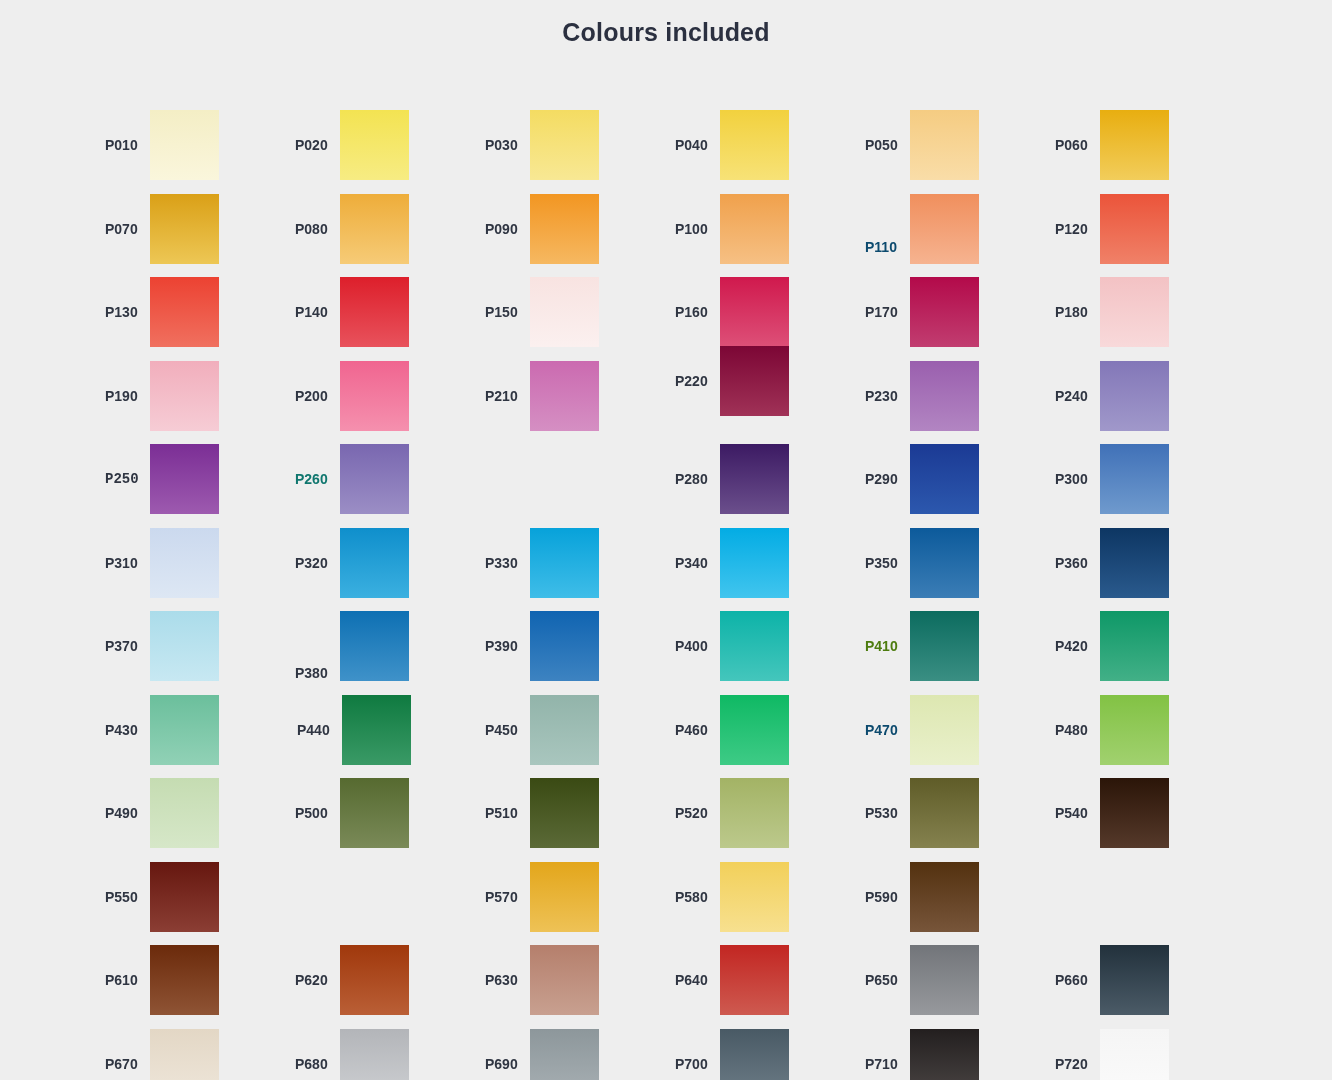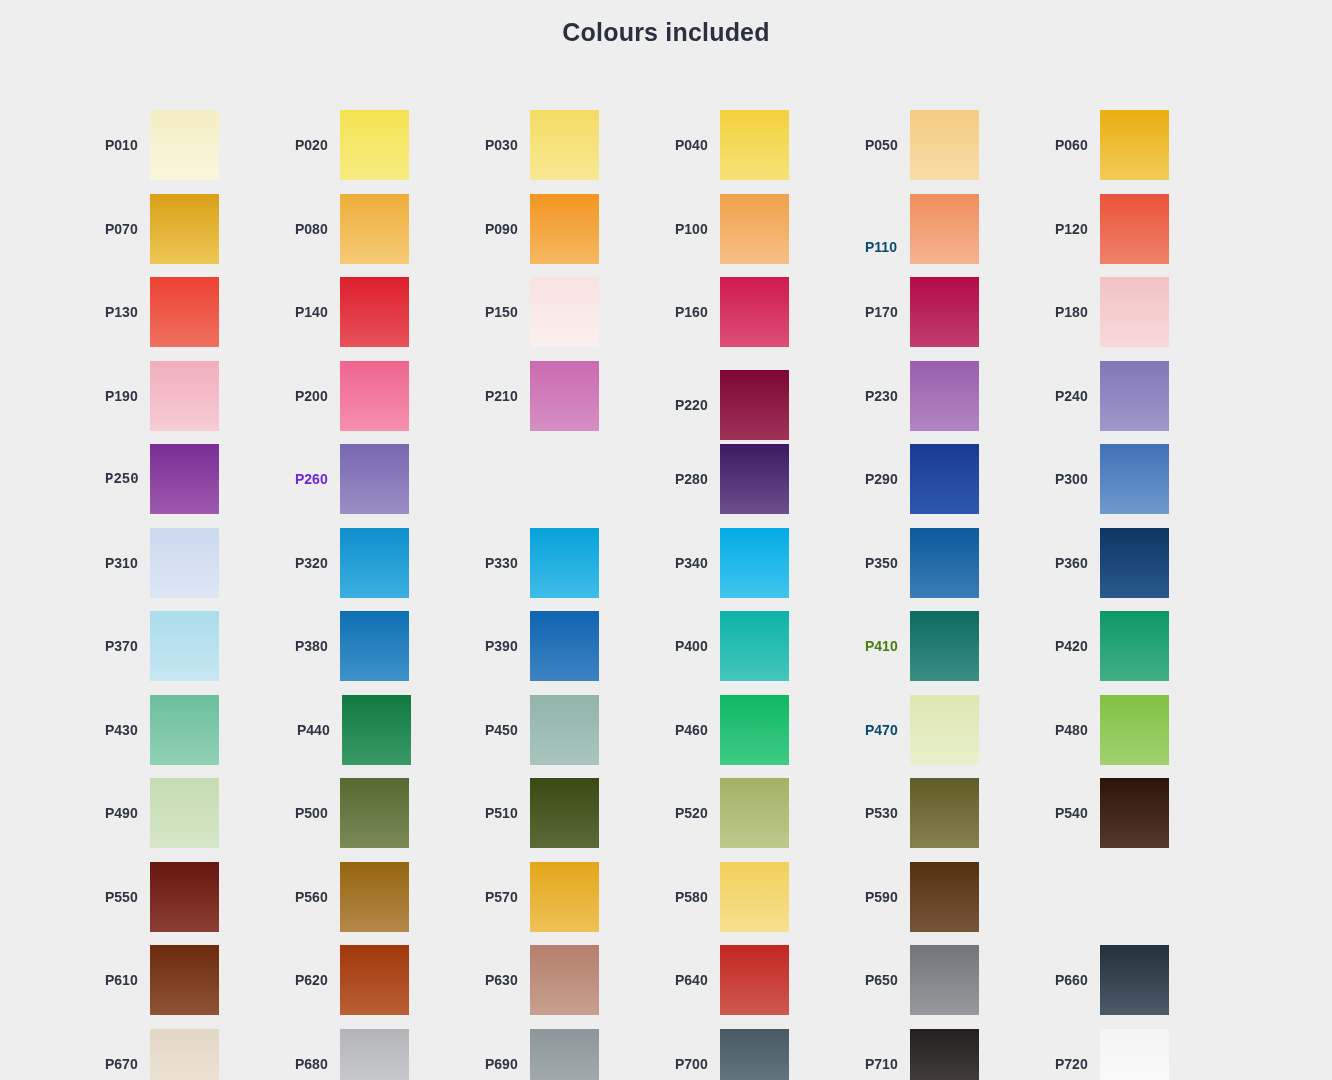--- a/index.html
+++ b/index.html
@@ -136,38 +136,38 @@
       <div class="swatch-chip" style="width: 69px; height: 70px; background: linear-gradient(rgb(241, 174, 188) 0%, rgb(246, 204, 213) 100%);"></div>
     </div>
     <div class="swatch-cell" style="left: 285px; top: 308.5px;">
       <span class="swatch-label" style="color: rgb(47, 53, 66);">P200</span>
       <div class="swatch-chip" style="width: 69px; height: 70px; background: linear-gradient(rgb(240, 101, 144) 0%, rgb(245, 144, 174) 100%);"></div>
     </div>
     <div class="swatch-cell" style="left: 475px; top: 308.5px;">
       <span class="swatch-label" style="color: rgb(47, 53, 66);">P210</span>
       <div class="swatch-chip" style="width: 69px; height: 70px; background: linear-gradient(rgb(203, 106, 176) 0%, rgb(213, 143, 195) 100%);"></div>
     </div>
-    <div class="swatch-cell" style="left: 665px; top: 318px;">
+    <div class="swatch-cell" style="left: 665px; top: 294px;">
       <span class="swatch-label" style="color: rgb(47, 53, 66);">P220</span>
       <div class="swatch-chip" style="width: 69px; height: 70px; background: linear-gradient(rgb(124, 6, 53) 0%, rgb(160, 50, 87) 100%);"></div>
     </div>
     <div class="swatch-cell" style="left: 855px; top: 308.5px;">
       <span class="swatch-label" style="color: rgb(47, 53, 66);">P230</span>
       <div class="swatch-chip" style="width: 69px; height: 70px; background: linear-gradient(rgb(154, 95, 174) 0%, rgb(178, 133, 194) 100%);"></div>
     </div>
     <div class="swatch-cell" style="left: 1045px; top: 308.5px;">
       <span class="swatch-label" style="color: rgb(47, 53, 66);">P240</span>
       <div class="swatch-chip" style="width: 69px; height: 70px; background: linear-gradient(rgb(131, 119, 184) 0%, rgb(160, 152, 202) 100%);"></div>
     </div>
     <div class="swatch-cell" style="left: 95px; top: 392px;">
       <span class="swatch-label" style="color: rgb(47, 53, 66); font-family: Liberation Mono, monospace;">P250</span>
       <div class="swatch-chip" style="width: 69px; height: 70px; background: linear-gradient(rgb(123, 46, 149) 0%, rgb(157, 90, 175) 100%);"></div>
     </div>
     <div class="swatch-cell" style="left: 285px; top: 392px;">
-      <span class="swatch-label" style="color: #6d28d9;">P260</span>
+      <span class="swatch-label" style="color: #0f766e;">P260</span>
       <div class="swatch-chip" style="width: 69px; height: 70px; background: linear-gradient(rgb(121, 103, 176) 0%, rgb(155, 142, 197) 100%);"></div>
     </div>
     <div class="swatch-cell" style="left: 665px; top: 392px;">
       <span class="swatch-label" style="color: rgb(47, 53, 66);">P280</span>
       <div class="swatch-chip" style="width: 69px; height: 70px; background: linear-gradient(rgb(60, 26, 99) 0%, rgb(107, 79, 140) 100%);"></div>
     </div>
     <div class="swatch-cell" style="left: 855px; top: 392px;">
       <span class="swatch-label" style="color: rgb(47, 53, 66);">P290</span>
       <div class="swatch-chip" style="width: 69px; height: 70px; background: linear-gradient(rgb(27, 58, 148) 0%, rgb(44, 88, 174) 100%);"></div>
     </div>
@@ -196,21 +196,21 @@
       <div class="swatch-chip" style="width: 69px; height: 70px; background: linear-gradient(rgb(12, 90, 155) 0%, rgb(59, 125, 182) 100%);"></div>
     </div>
     <div class="swatch-cell" style="left: 1045px; top: 475.5px;">
       <span class="swatch-label" style="color: rgb(47, 53, 66);">P360</span>
       <div class="swatch-chip" style="width: 69px; height: 70px; background: linear-gradient(rgb(13, 54, 99) 0%, rgb(42, 90, 141) 100%);"></div>
     </div>
     <div class="swatch-cell" style="left: 95px; top: 559px;">
       <span class="swatch-label" style="color: rgb(47, 53, 66);">P370</span>
       <div class="swatch-chip" style="width: 69px; height: 70px; background: linear-gradient(rgb(171, 220, 234) 0%, rgb(199, 232, 242) 100%);"></div>
     </div>
-    <div class="swatch-cell" style="left: 285px; top: 559px;">
+    <div class="swatch-cell" style="left: 285px; top: 559px; align-items: flex-end;">
       <span class="swatch-label" style="color: rgb(47, 53, 66);">P380</span>
       <div class="swatch-chip" style="width: 69px; height: 70px; background: linear-gradient(rgb(14, 112, 179) 0%, rgb(63, 146, 201) 100%);"></div>
     </div>
     <div class="swatch-cell" style="left: 475px; top: 559px;">
       <span class="swatch-label" style="color: rgb(47, 53, 66);">P390</span>
       <div class="swatch-chip" style="width: 69px; height: 70px; background: linear-gradient(rgb(16, 100, 177) 0%, rgb(61, 131, 193) 100%);"></div>
     </div>
     <div class="swatch-cell" style="left: 665px; top: 559px;">
       <span class="swatch-label" style="color: rgb(47, 53, 66);">P400</span>
       <div class="swatch-chip" style="width: 69px; height: 70px; background: linear-gradient(rgb(13, 179, 168) 0%, rgb(68, 198, 188) 100%);"></div>
@@ -268,24 +268,20 @@
       <div class="swatch-chip" style="width: 69px; height: 70px; background: linear-gradient(rgb(95, 92, 40) 0%, rgb(133, 130, 79) 100%);"></div>
     </div>
     <div class="swatch-cell" style="left: 1045px; top: 726px;">
       <span class="swatch-label" style="color: rgb(47, 53, 66);">P540</span>
       <div class="swatch-chip" style="width: 69px; height: 70px; background: linear-gradient(rgb(43, 21, 8) 0%, rgb(85, 57, 42) 100%);"></div>
     </div>
     <div class="swatch-cell" style="left: 95px; top: 809.5px;">
       <span class="swatch-label" style="color: rgb(47, 53, 66);">P550</span>
       <div class="swatch-chip" style="width: 69px; height: 70px; background: linear-gradient(rgb(102, 23, 15) 0%, rgb(139, 62, 52) 100%);"></div>
     </div>
-    <div class="swatch-cell" style="left: 285px; top: 809.5px;">
-      <span class="swatch-label" style="color: rgb(47, 53, 66);">P560</span>
-      <div class="swatch-chip" style="width: 69px; height: 70px; background: linear-gradient(rgb(149, 102, 14) 0%, rgb(180, 136, 74) 100%);"></div>
-    </div>
     <div class="swatch-cell" style="left: 475px; top: 809.5px;">
       <span class="swatch-label" style="color: rgb(47, 53, 66);">P570</span>
       <div class="swatch-chip" style="width: 69px; height: 70px; background: linear-gradient(rgb(227, 166, 27) 0%, rgb(238, 194, 86) 100%);"></div>
     </div>
     <div class="swatch-cell" style="left: 665px; top: 809.5px;">
       <span class="swatch-label" style="color: rgb(47, 53, 66);">P580</span>
       <div class="swatch-chip" style="width: 69px; height: 70px; background: linear-gradient(rgb(242, 208, 90) 0%, rgb(247, 224, 143) 100%);"></div>
     </div>
     <div class="swatch-cell" style="left: 855px; top: 809.5px;">
       <span class="swatch-label" style="color: rgb(47, 53, 66);">P590</span>

